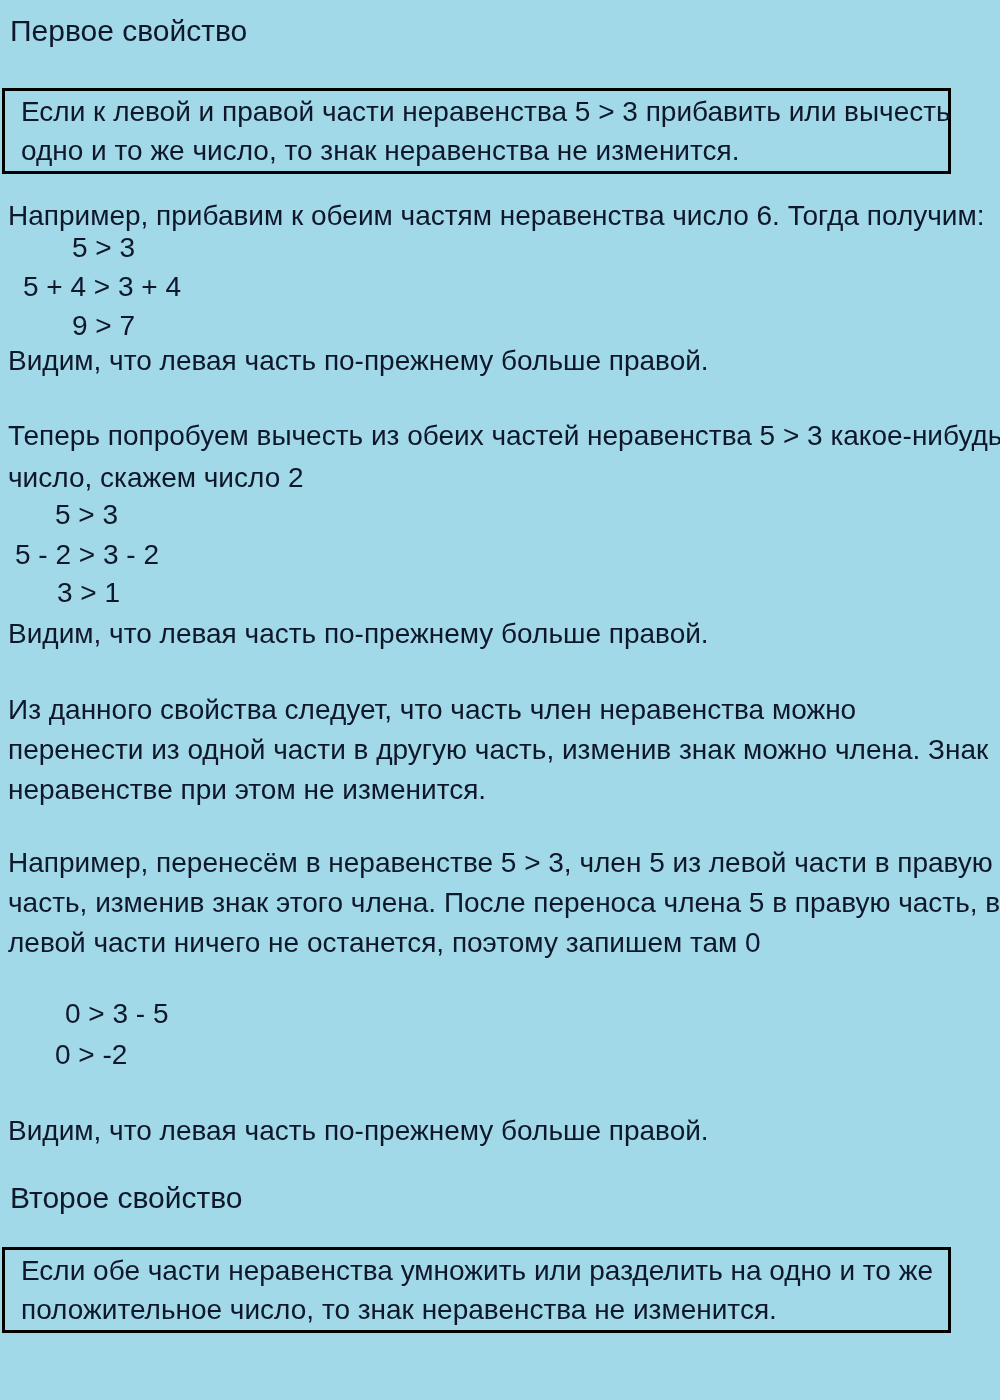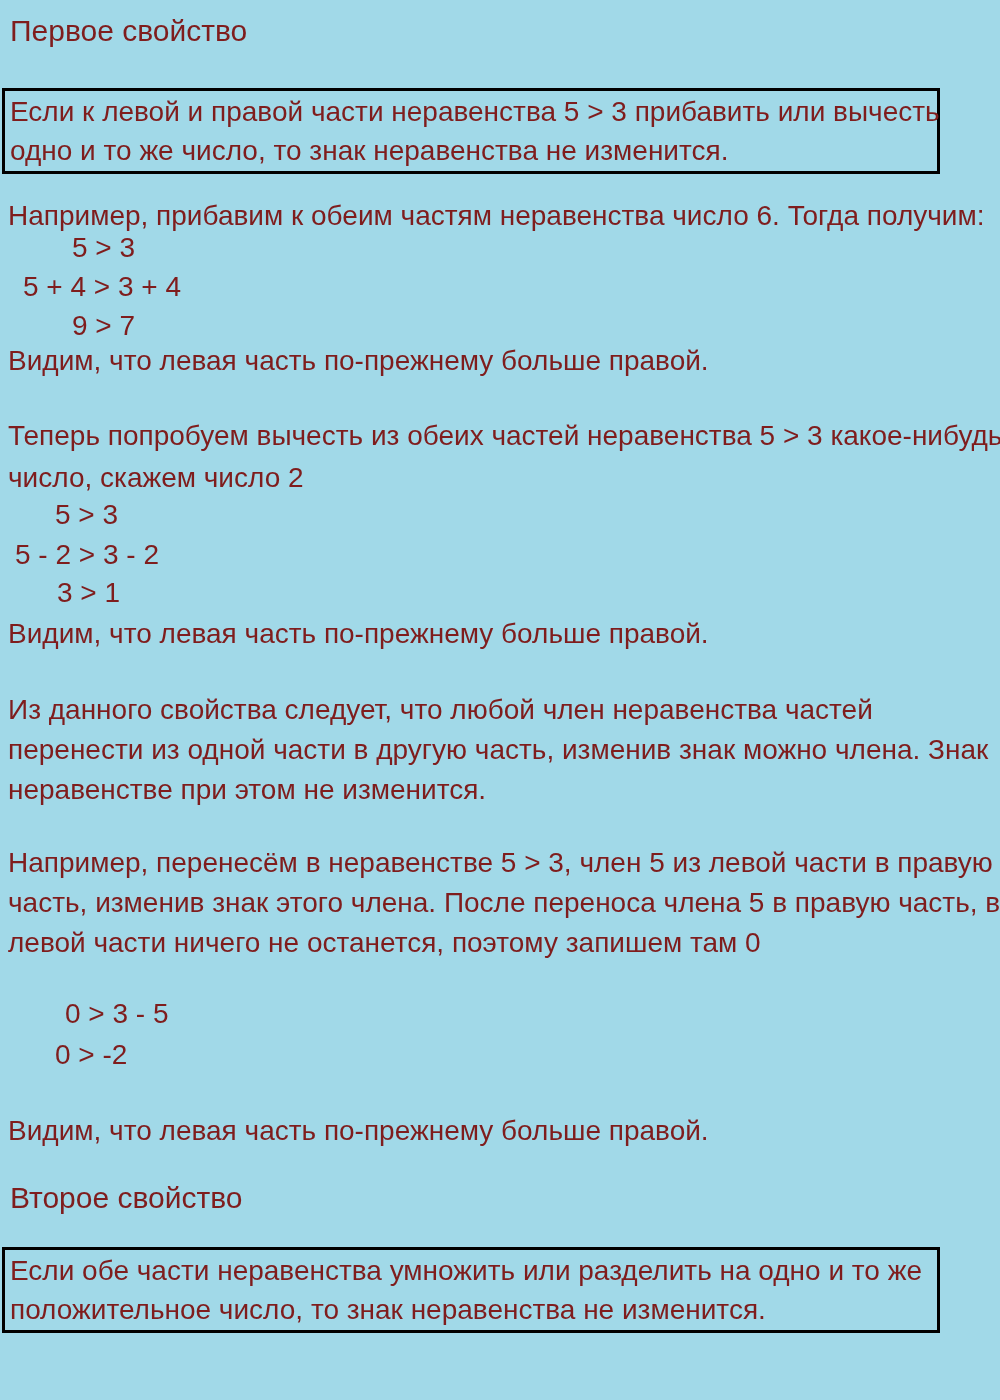--- a/index.html
+++ b/index.html
@@ -3,21 +3,21 @@
 <meta charset="utf-8">
 <style>
   html, body { margin: 0; padding: 0; }
   .page {
     position: relative;
     width: 1000px;
     height: 1400px;
     background: #A1D9E8;
     font-family: "Liberation Sans", sans-serif;
     font-size: 28px;
-    color: #7f1d1d;
+    color: #0f172a;
     overflow: hidden;
   }
   .line {
     position: absolute;
     white-space: nowrap;
     line-height: 34px;
   }
   .heading {
     font-size: 30px;
   }
@@ -25,21 +25,21 @@
     position: absolute;
     white-space: nowrap;
     line-height: 42px;
   }
   .para div { white-space: nowrap; }
   .rule-box {
     position: absolute;
     left: 2px;
     width: 927px;
     border: 3px solid #000000;
-    padding: 1px 0 1px 5px;
+    padding: 1px 0 1px 16px;
     line-height: 39px;
   }
   .rule-box div { white-space: nowrap; }
   .equation {
     position: absolute;
     white-space: nowrap;
     line-height: 34px;
   }
 </style>
 </head>
@@ -67,21 +67,21 @@
     <div>число, скажем число 2</div>
   </div>
 
   <div class="equation" style="left:55px; top:498px;">5 &gt; 3</div>
   <div class="equation" style="left:15px; top:538px;">5 - 2 &gt; 3 - 2</div>
   <div class="equation" style="left:57px; top:576px;">3 &gt; 1</div>
 
   <div class="line" style="left:8px; top:617px;">Видим, что левая часть по-прежнему больше правой.</div>
 
   <div class="para" style="left:8px; top:690px; line-height:40px;">
-    <div>Из данного свойства следует, что любой член неравенства частей</div>
+    <div>Из данного свойства следует, что часть член неравенства можно</div>
     <div>перенести из одной части в другую часть, изменив знак можно члена. Знак</div>
     <div>неравенстве при этом не изменится.</div>
   </div>
 
   <div class="para" style="left:8px; top:843px; line-height:40px;">
     <div>Например, перенесём в неравенстве 5 &gt; 3, член 5 из левой части в правую</div>
     <div>часть, изменив знак этого члена. После переноса члена 5 в правую часть, в</div>
     <div>левой части ничего не останется, поэтому запишем там 0</div>
   </div>
 

